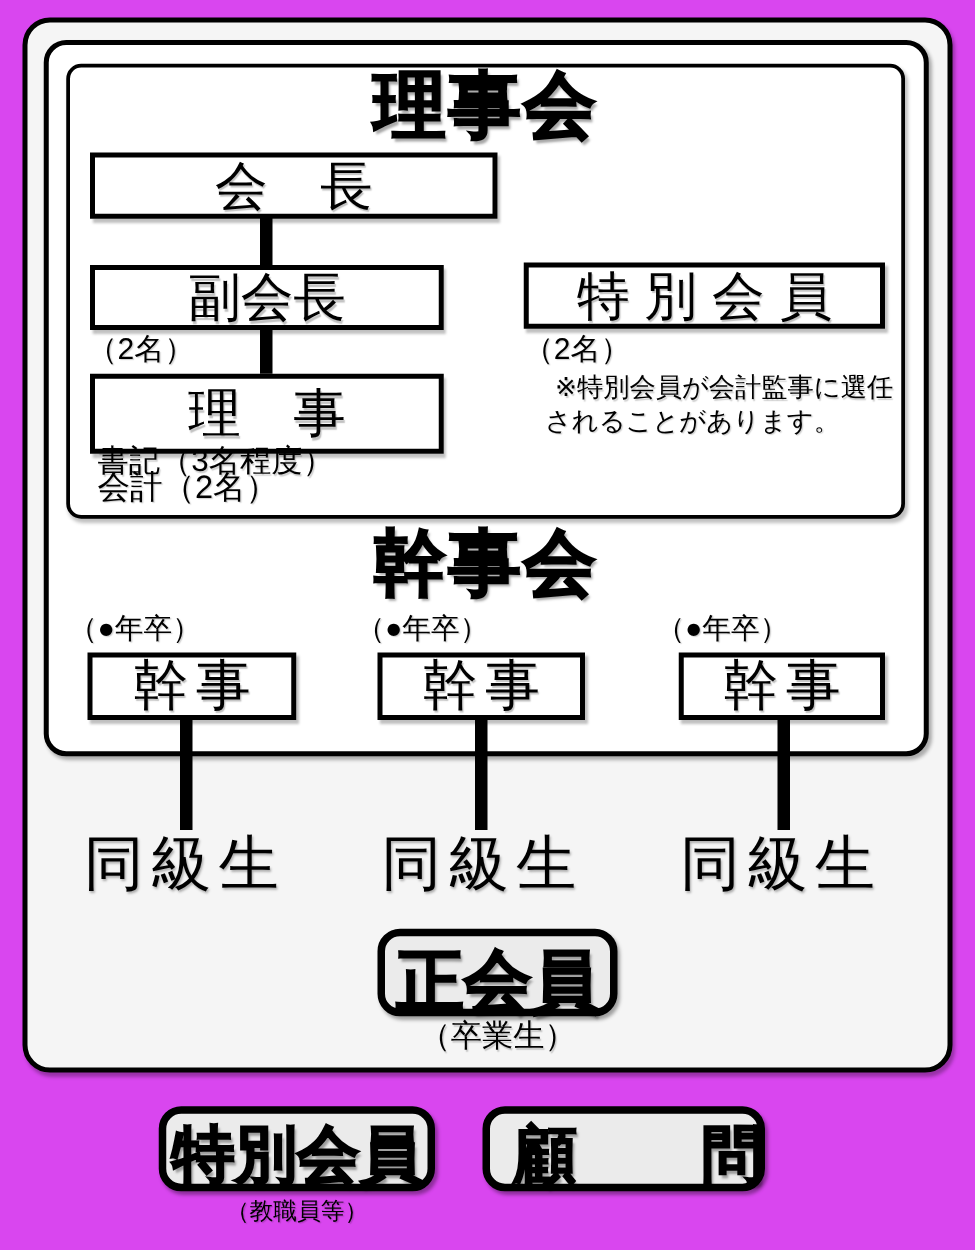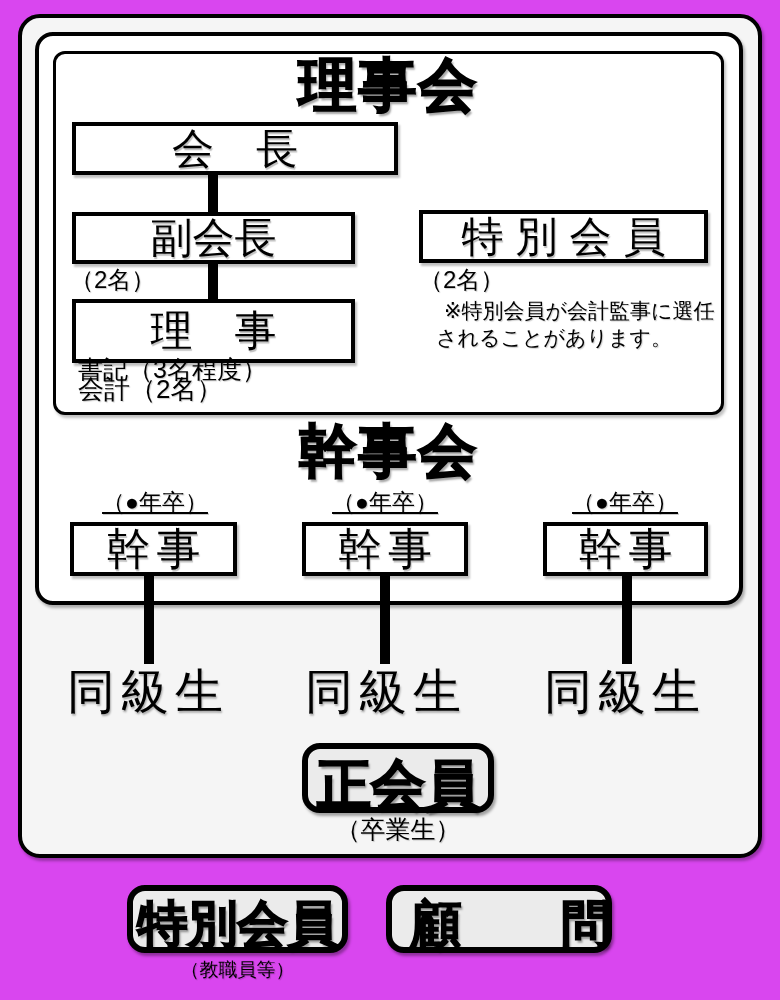--- a/index.html
+++ b/index.html
@@ -93,21 +93,21 @@
   }
   .vice-count     { left: 70px;  top: 266px; }
   .secretary-note { left: 78px;  top: 355px; font-size: 25px; }
   .treasurer-note { left: 78px;  top: 375px; font-size: 26px; }
   .auditor-count  { left: 419px; top: 266px; }
   .note { font-size: 21px; line-height: 1.2; white-space: nowrap;
           text-shadow: 1px 1px 1px rgba(0,0,0,0.2); }
   .auditor-note1  { left: 418px; top: 298px; margin-left: 26px; }
   .auditor-note2  { left: 436px; top: 325px; }
 
-  .year-label { top: 489px; width: 200px; text-align: center; font-size: 23px; text-decoration: underline; }
+  .year-label { top: 489px; width: 200px; text-align: left; font-size: 23px; }
   .year-1 { left: 55px; }
   .year-2 { left: 285px; }
   .year-3 { left: 525px; }
 
   .classmates {
     top: 667px; width: 240px; text-align: center;
     font-size: 48px; line-height: 1.05; letter-spacing: 6px;
     white-space: nowrap;
     text-shadow: 1px 2px 2px rgba(0,0,0,0.3);
   }

